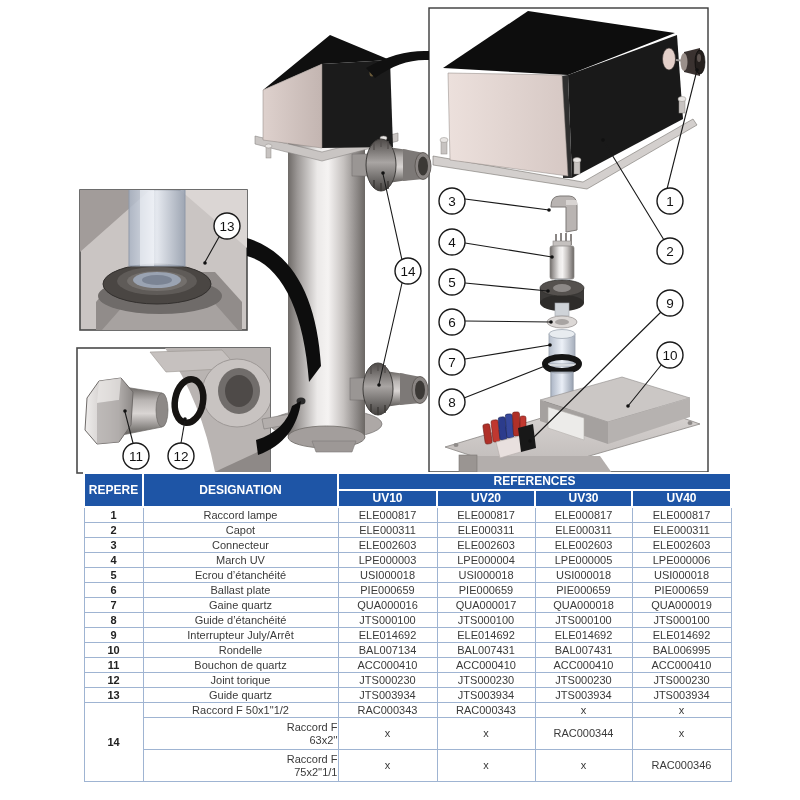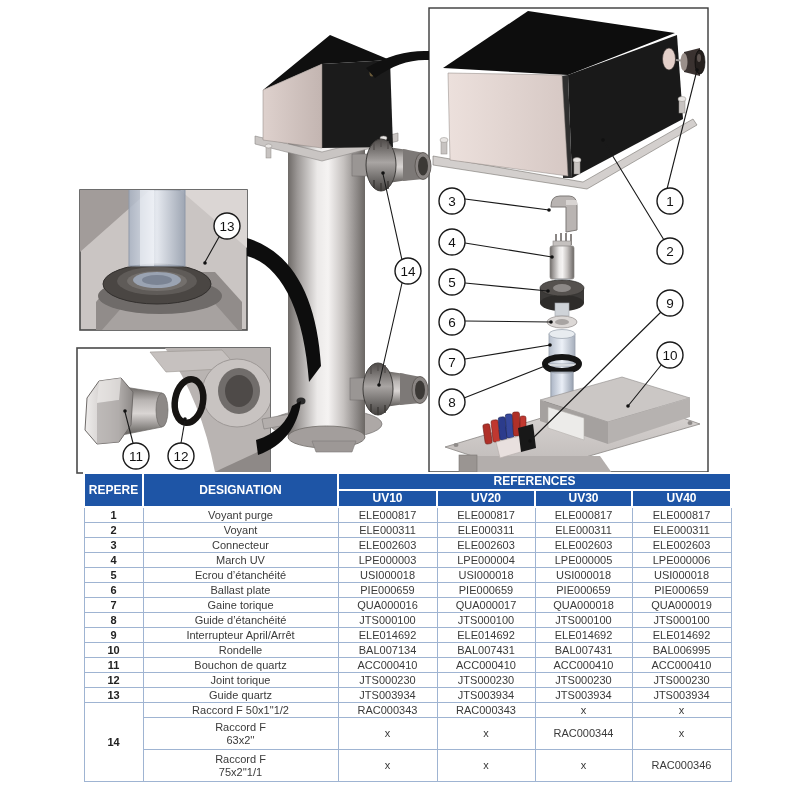--- a/index.html
+++ b/index.html
@@ -16,21 +16,21 @@
 
   
   #parts-table{position:absolute;left:83px;top:472px;width:647px;border-collapse:collapse;
                table-layout:fixed;}
   #parts-table th{background:#1E55A6;color:#fff;font-weight:bold;font-size:12px;
                   border:2px solid #fff;padding:0;height:15px;line-height:1.05;}
   #parts-table td{border:1px solid #9FB4D2;font-size:11px;color:#3a3a3a;text-align:center;
                   padding:0;height:14px;line-height:1.1;background:#fff;vertical-align:middle;}
   #parts-table td.rep{font-weight:bold;color:#222;}
   #parts-table tr.dbl td{height:31px;}
-  #parts-table .l{display:block;}
+  #parts-table .l{display:block;text-align:right;}
 </style>
 </head>
 <body>
 
 <div id="stage">
 
 <svg id="diagram" width="800" height="487" viewBox="0 0 800 487">
   <defs>
     <linearGradient id="gMetalV" x1="0" y1="0" x2="1" y2="0">
       <stop offset="0" stop-color="#6e6a67"></stop>
@@ -390,29 +390,29 @@
     <tr>
       <th>UV10</th>
       <th>UV20</th>
       <th>UV30</th>
       <th>UV40</th>
     </tr>
   </thead>
   <tbody>
     <tr>
       <td class="rep">1</td>
-      <td>Voyant purge</td>
+      <td>Raccord lampe</td>
       <td>ELE000817</td>
       <td>ELE000817</td>
       <td>ELE000817</td>
       <td>ELE000817</td>
     </tr>
     <tr>
       <td class="rep">2</td>
-      <td>Voyant</td>
+      <td>Capot</td>
       <td>ELE000311</td>
       <td>ELE000311</td>
       <td>ELE000311</td>
       <td>ELE000311</td>
     </tr>
     <tr>
       <td class="rep">3</td>
       <td>Connecteur</td>
       <td>ELE002603</td>
       <td>ELE002603</td>
@@ -438,37 +438,37 @@
     <tr>
       <td class="rep">6</td>
       <td>Ballast plate</td>
       <td>PIE000659</td>
       <td>PIE000659</td>
       <td>PIE000659</td>
       <td>PIE000659</td>
     </tr>
     <tr>
       <td class="rep">7</td>
-      <td>Gaine torique</td>
+      <td>Gaine quartz</td>
       <td>QUA000016</td>
       <td>QUA000017</td>
       <td>QUA000018</td>
       <td>QUA000019</td>
     </tr>
     <tr>
       <td class="rep">8</td>
       <td>Guide d’étanchéité</td>
       <td>JTS000100</td>
       <td>JTS000100</td>
       <td>JTS000100</td>
       <td>JTS000100</td>
     </tr>
     <tr>
       <td class="rep">9</td>
-      <td>Interrupteur April/Arrêt</td>
+      <td>Interrupteur July/Arrêt</td>
       <td>ELE014692</td>
       <td>ELE014692</td>
       <td>ELE014692</td>
       <td>ELE014692</td>
     </tr>
     <tr>
       <td class="rep">10</td>
       <td>Rondelle</td>
       <td>BAL007134</td>
       <td>BAL007431</td>

